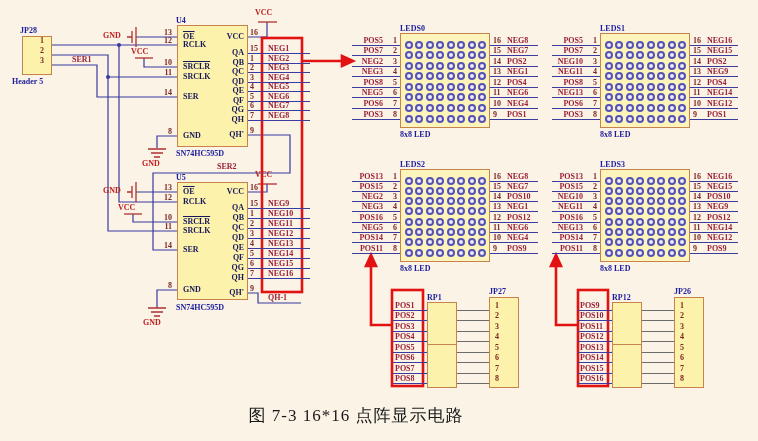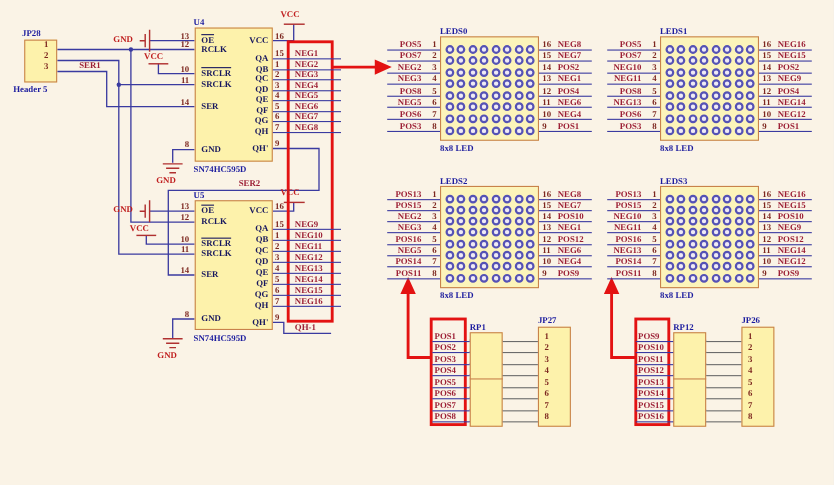--- a/index.html
+++ b/index.html
@@ -146,20 +146,21 @@
   <div class="abs" style="left:427px;top:344px;width:30px;height:1px;background:#c8824b;"></div>
   <div class="lbl des" style="left:489px;top:287px;">JP27</div>
   <div class="box" style="left:489px;top:297px;width:30px;height:91px;"></div>
 
   <div class="lbl des" style="left:612px;top:293px;">RP12</div>
   <div class="box" style="left:612px;top:302px;width:30px;height:86px;"></div>
   <div class="abs" style="left:612px;top:344px;width:30px;height:1px;background:#c8824b;"></div>
   <div class="lbl des" style="left:674px;top:287px;">JP26</div>
   <div class="box" style="left:674px;top:297px;width:30px;height:91px;"></div>
 
+  <div class="caption">图 7-3   16*16 点阵显示电路</div>
 
 <div class="lbl num" style="left:154px;top:28px;width:18px;text-align:right;">13</div>
     <div class="lbl pname ovl" style="left:183px;top:32px;">OE</div>
     <div class="lbl num" style="left:154px;top:36px;width:18px;text-align:right;">12</div>
     <div class="lbl pname" style="left:183px;top:40px;">RCLK</div>
     <div class="lbl num" style="left:154px;top:58px;width:18px;text-align:right;">10</div>
     <div class="lbl pname ovl" style="left:183px;top:62px;">SRCLR</div>
     <div class="lbl num" style="left:154px;top:68px;width:18px;text-align:right;">11</div>
     <div class="lbl pname" style="left:183px;top:72px;">SRCLK</div>
     <div class="lbl num" style="left:154px;top:88px;width:18px;text-align:right;">14</div>

